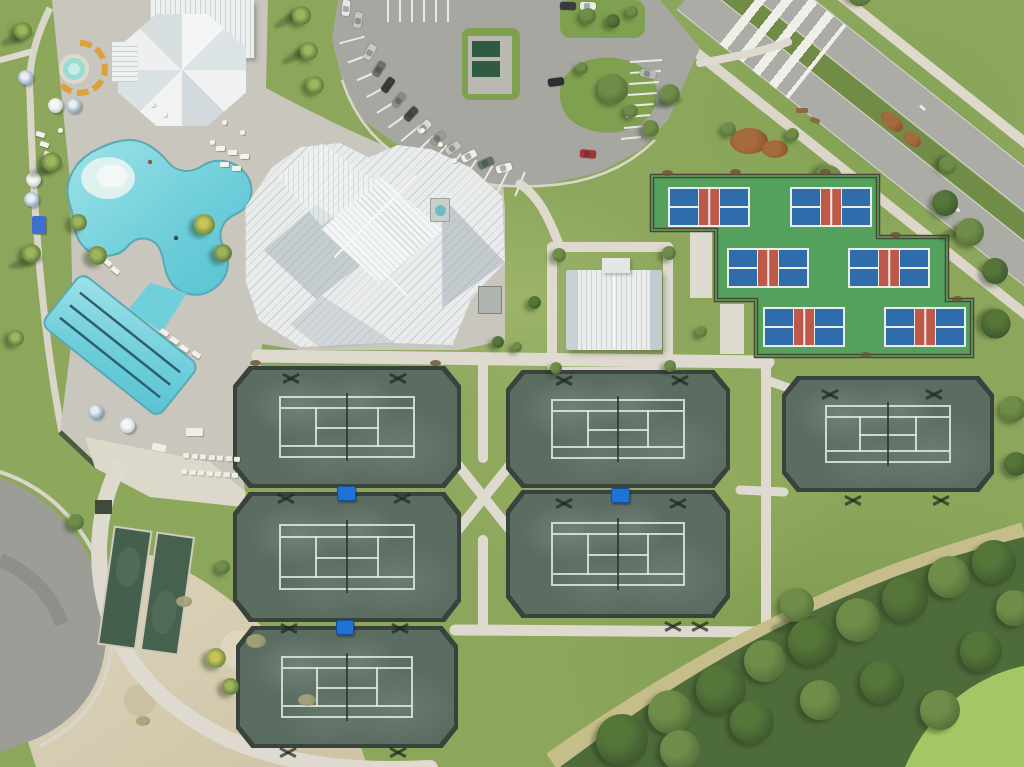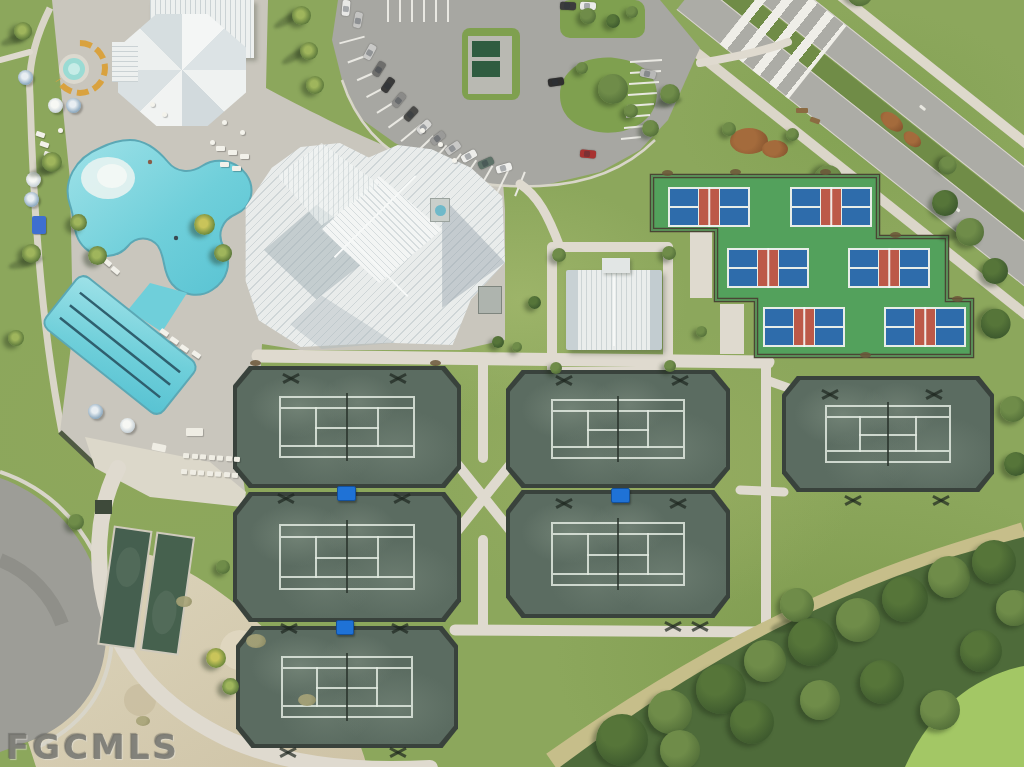--- a/index.html
+++ b/index.html
@@ -565,14 +565,13 @@
 
   <i class="mulch" style="left:662px;top:170px"></i>
   <i class="mulch" style="left:730px;top:169px"></i>
   <i class="mulch" style="left:820px;top:169px"></i>
   <i class="mulch" style="left:890px;top:232px"></i>
   <i class="mulch" style="left:952px;top:296px"></i>
   <i class="mulch" style="left:860px;top:352px"></i>
   <i class="mulch" style="left:250px;top:360px"></i>
   <i class="mulch" style="left:430px;top:360px"></i>
 
-  <div class="watermark">FGCMLS</div>
 </div>
 
 </body></html>

